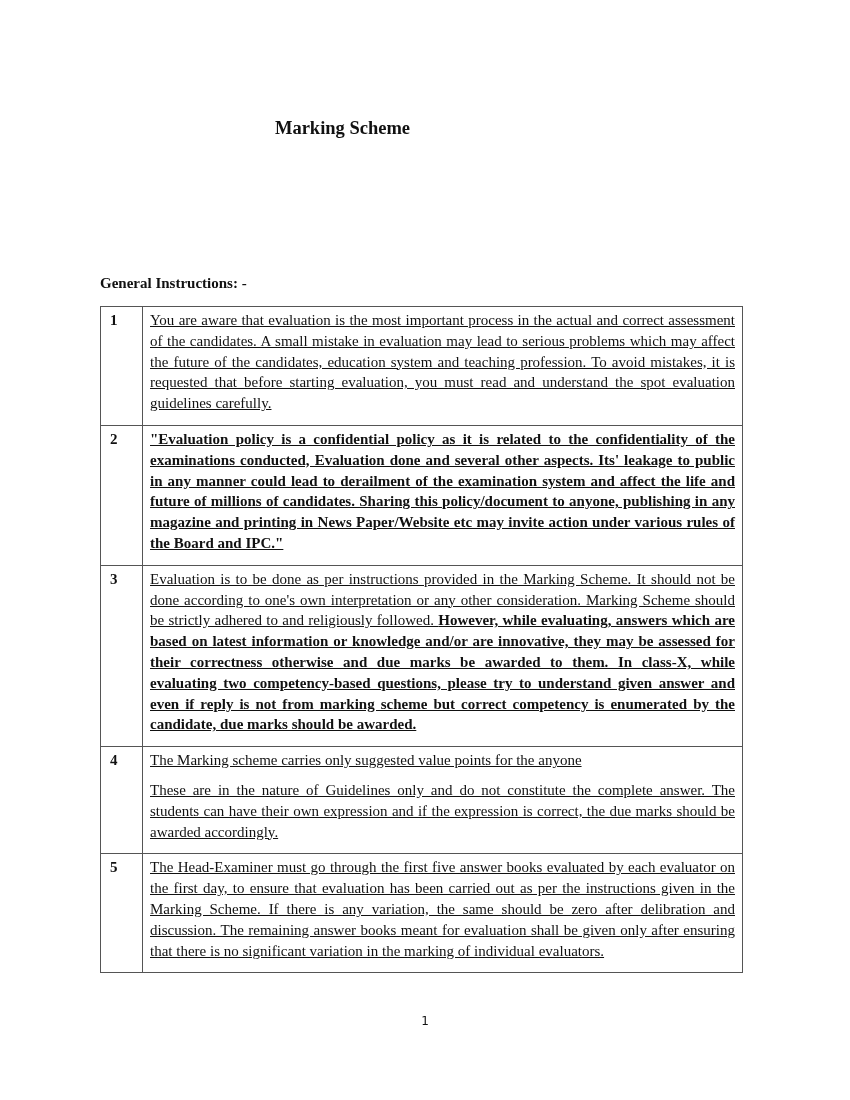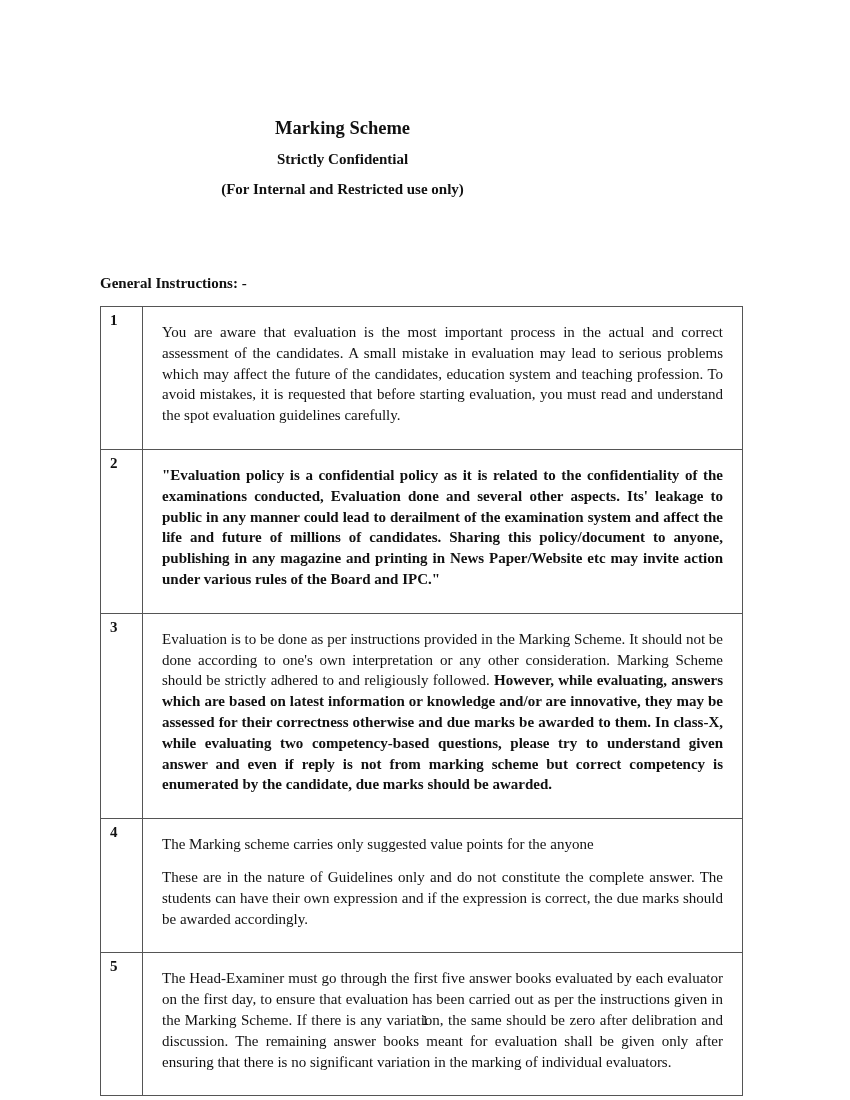--- a/index.html
+++ b/index.html
@@ -16,35 +16,33 @@
     .h-subject { top: 242px; font-size: 19.5px; }
     .gen-instr { position: absolute; left: 100px; top: 275px; font-size: 15px; font-weight: bold; }
 
     table.instr {
       position: absolute; left: 100px; top: 306px; width: 643px;
       border-collapse: collapse; font-size: 15px; line-height: 20.8px;
     }
     table.instr td { border: 1px solid #555555; vertical-align: top; }
     td.num { width: 26px; padding: 3px 6px 0 9px; font-weight: bold; }
     td.txt { padding: 3px 7px 11px 7px; text-align: justify; }
-    td.txt p { margin: 12px; }
+    td.txt p { margin: 0; text-decoration: underline; }
     td.txt p + p { margin-top: 9px; }
     .b { font-weight: bold; }
     .page-num {
       position: absolute; left: 0; width: 850px; top: 1014px; text-align: center;
       font-family: "DejaVu Sans", "Liberation Sans", sans-serif; font-size: 12px;
     }
   </style>
 </head>
 <body>
 
 <div class="page">
   <div class="hdr h-title">Marking Scheme</div>
-  <div class="hdr h-sub1">Strictly Confidential</div>
-  <div class="hdr h-sub2">(For Internal and Restricted use only)</div>
 
   <div class="gen-instr">General Instructions: -</div>
 
   <table class="instr">
     <tbody id="instr-body">
         <tr>
           <td class="num">1</td>
           <td class="txt">
             <p><span>You are aware that evaluation is the most important process in the actual and correct assessment of the candidates. A small mistake in evaluation may lead to serious problems which may affect the future of the candidates, education system and teaching profession. To avoid mistakes, it is requested that before starting evaluation, you must read and understand the spot evaluation guidelines carefully.</span></p>
           </td>

